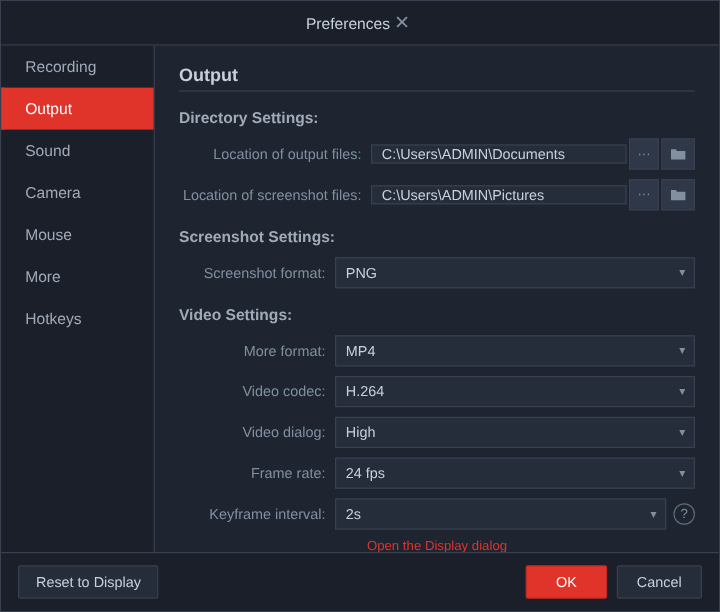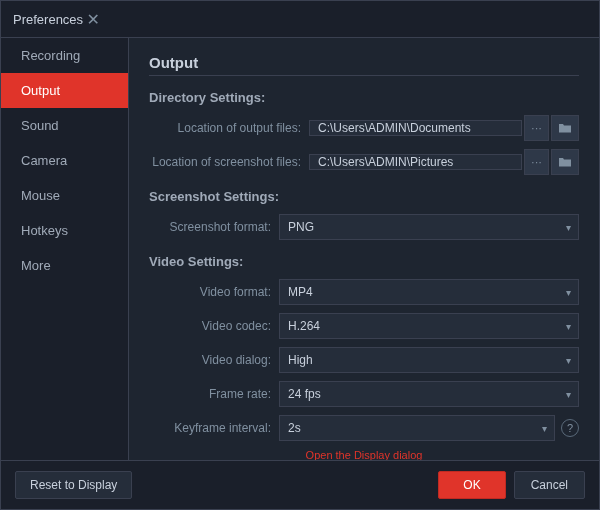--- a/index.html
+++ b/index.html
@@ -16,21 +16,21 @@
       width: 600px;
       height: 510px;
       background: #1e2530;
       border: 1px solid #3a4050;
       display: flex;
       flex-direction: column;
     }
     .title-bar {
       display: flex;
       align-items: center;
-      justify-content: flex-start;
+      justify-content: center;
       padding: 8px 12px;
       background: #1a1f2a;
       border-bottom: 1px solid #3a4050;
       flex-shrink: 0;
     }
     .title-bar-title {
       font-size: 13px;
       color: #c8d0dc;
     }
     .close-btn {
@@ -259,24 +259,24 @@
       <div class="sidebar-item">
         <span>Sound</span>
       </div>
       <div class="sidebar-item">
         <span>Camera</span>
       </div>
       <div class="sidebar-item">
         <span>Mouse</span>
       </div>
       <div class="sidebar-item">
+        <span>More</span>
+      </div>
+      <div class="sidebar-item">
         <span>Hotkeys</span>
-      </div>
-      <div class="sidebar-item">
-        <span>More</span>
       </div>
     </div>
 
     <div class="content">
       <div class="section-title">Output</div>
 
       <div class="subsection-title">Directory Settings:</div>
 
       <div class="form-row">
         <span class="form-label form-label-wide">Location of output files:</span>
@@ -314,21 +314,21 @@
             <option>JPG</option>
             <option>BMP</option>
           </select>
           <span class="select-arrow">▾</span>
         </div>
       </div>
 
       <div class="subsection-title">Video Settings:</div>
 
       <div class="form-row">
-        <span class="form-label form-label-medium">Video format:</span>
+        <span class="form-label form-label-medium">More format:</span>
         <div class="select-wrapper">
           <select class="select-field">
             <option>MP4</option>
             <option>AVI</option>
             <option>MOV</option>
           </select>
           <span class="select-arrow">▾</span>
         </div>
       </div>
 

